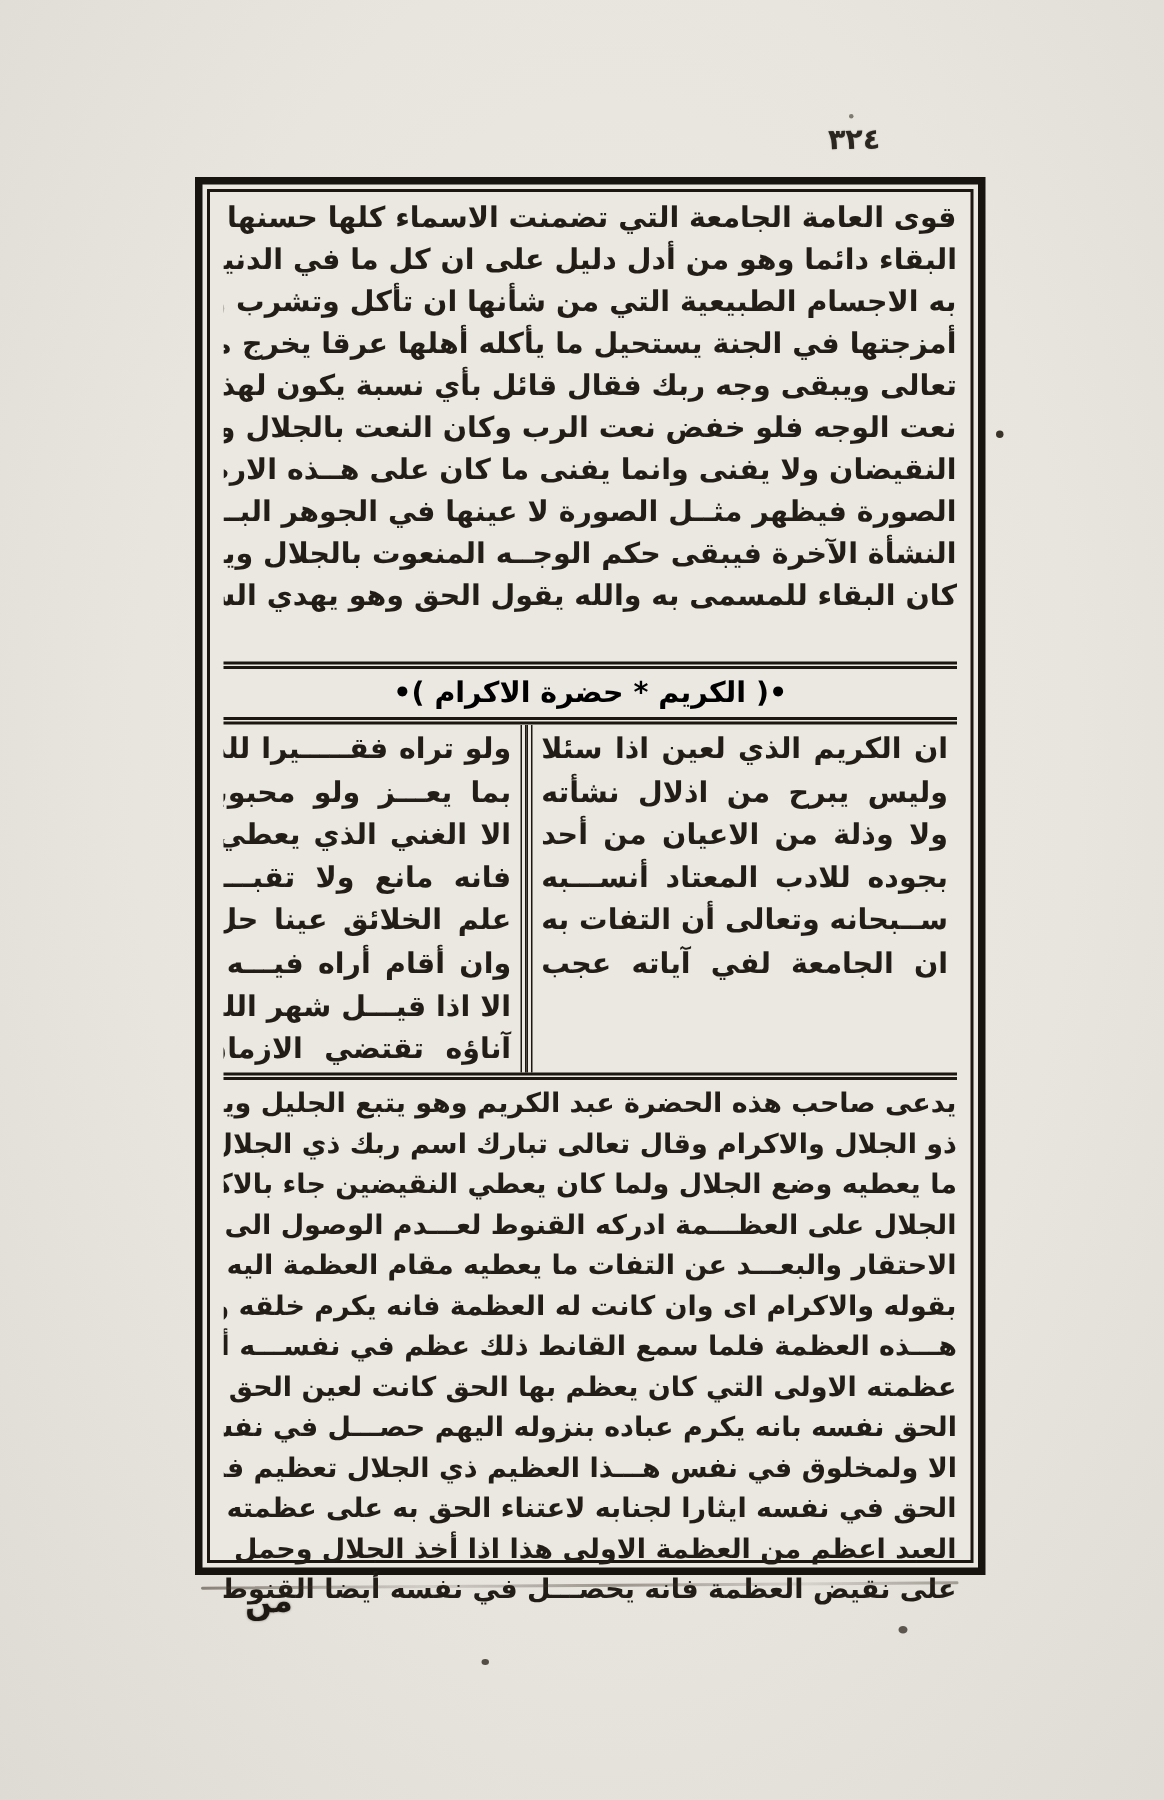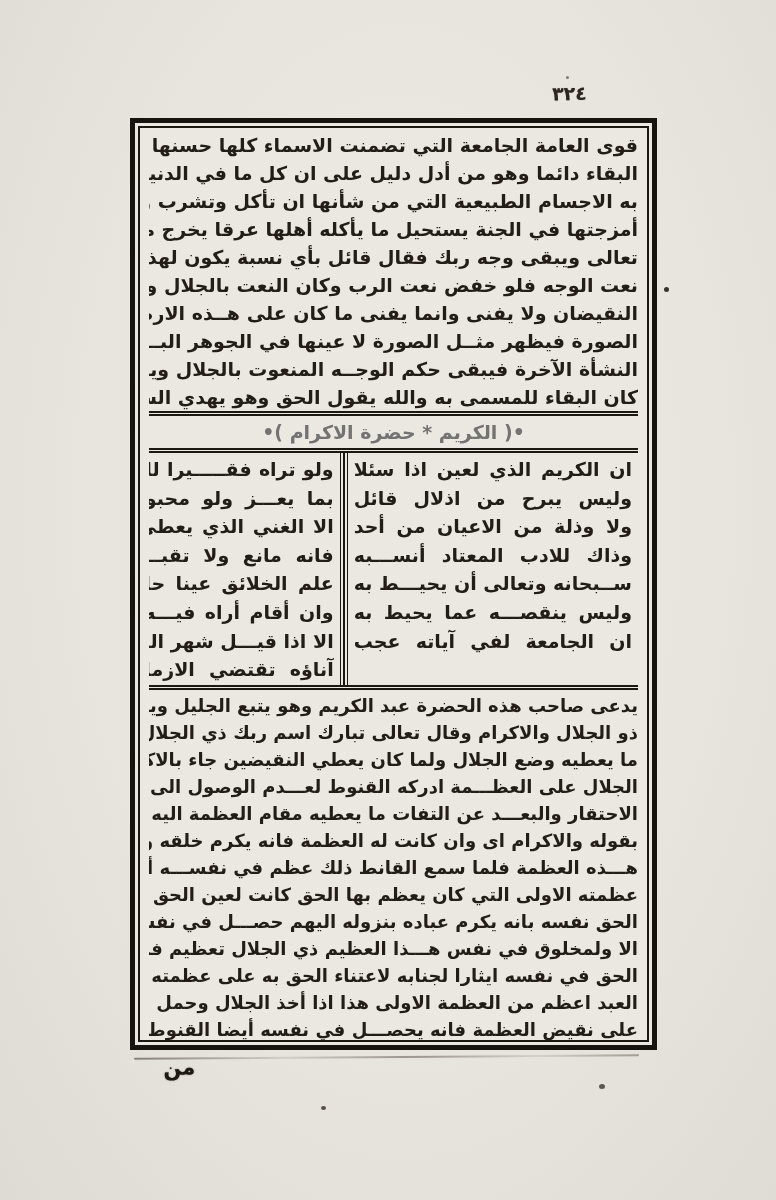--- a/index.html
+++ b/index.html
@@ -27,21 +27,21 @@
   }
   .tline{
     font-size:19px;font-weight:bold;line-height:28px;color:#221d16;
     text-align:justify;text-align-last:justify;white-space:nowrap;overflow:hidden;
   }
   .tline.centered{text-align:center;text-align-last:center;}
   .top-prose{height:280px;overflow:hidden;}
   .section-heading{
     height:32px;border-top:5px double #1c1811;border-bottom:5px double #1c1811;
     display:flex;align-items:center;justify-content:center;
-    font-size:19px;font-weight:bold;color:#737373;
+    font-size:19px;font-weight:bold;color:#000000;margin-top:30px;
   }
   .verse-section{
     display:flex;direction:rtl;border-bottom:5px double #1c1811;
     height:232px;overflow:hidden;
   }
   .verse-col{flex:1 1 0;padding:2px 6px;box-sizing:border-box;}
   .verse-divider{width:9px;border-left:4px double #1c1811;border-right:4px double #1c1811;}
   .vline{
     font-size:19px;font-weight:bold;line-height:28.6px;color:#221d16;
     text-align:justify;text-align-last:justify;white-space:nowrap;overflow:hidden;
@@ -91,25 +91,24 @@
       <div class="tline centered">كان البقاء للمسمى به والله يقول الحق وهو يهدي السبيل</div>
     </div>
 
     <div class="section-heading">
       <span>•( الكريم * حضرة الاكرام )•</span>
     </div>
 
     <div class="verse-section">
       <div class="verse-col">
         <div class="vline">ان الكريم الذي لعين اذا سئلا</div>
-        <div class="vline">وليس يبرح من اذلال قائل</div>
+        <div class="vline">وليس يبرح من اذلال نشأته</div>
         <div class="vline">ولا وذلة من الاعيان من أحد</div>
-        <div class="vline">وذاك للادب المعتاد أنســـبه</div>
-        <div class="vline">ســبحانه وتعالى أن يحيـــط به</div>
-        <div class="vline">وليس ينقصـــه عما يحيط به</div>
+        <div class="vline">بجوده للادب المعتاد أنســـبه</div>
+        <div class="vline">ســبحانه وتعالى أن التفات به</div>
         <div class="vline">ان الجامعة لفي آياته عجب</div>
       </div>
       <div class="verse-divider"></div>
       <div class="verse-col">
         <div class="vline">ولو تراه فقـــــيرا للذي ســالا</div>
         <div class="vline">بما يعـــز ولو محبوبه وصــلا</div>
         <div class="vline">الا الغني الذي يعطي اذا سئلا</div>
         <div class="vline">فانه مانع ولا تقبـــل بخـــلا</div>
         <div class="vline">علم الخلائق عينا حل أو رحلا</div>
         <div class="vline">وان أقام أراه فيـــه مرتحـــلا</div>

